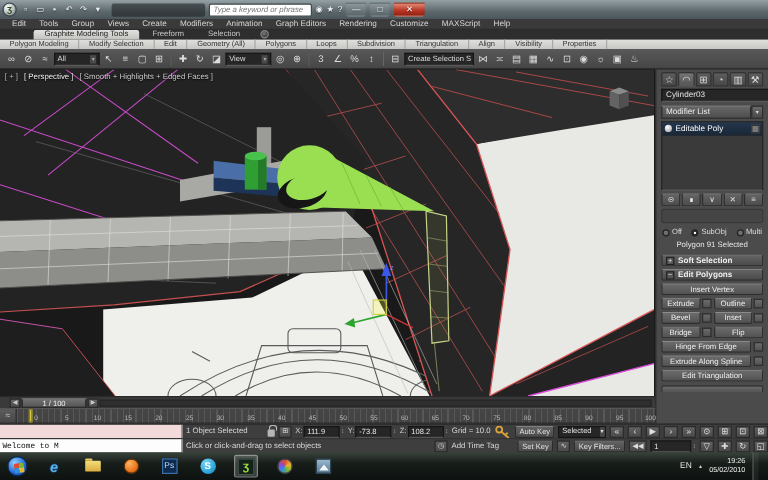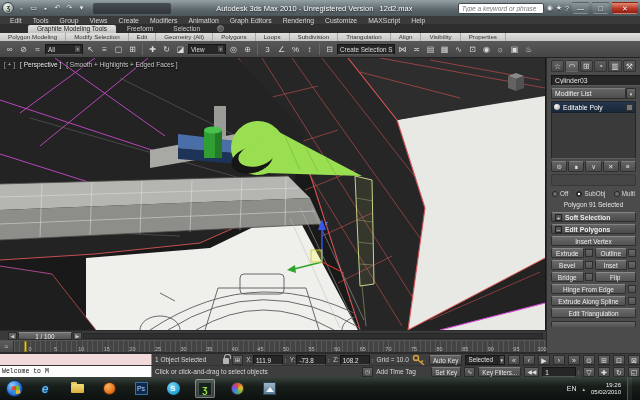--- a/index.html
+++ b/index.html
@@ -35,21 +35,21 @@
 .tdrop .dda{margin-left:auto;font-size:5px;color:#aaa;background:#4a4a4a;padding:0 1px}
 
 .vp{left:0;top:58px;width:546px;height:272px;background:#191919;border-right:1px solid #1a1a1a}
 .vplabel{position:absolute;left:4px;top:3px;font-size:6.5px;display:flex;gap:5px;z-index:5}
 .vplabel span{text-shadow:0 1px 1px #000}
 
 .cmd{left:546px;top:58px;width:94px;height:295px;background:#4b4b4b;border-left:1px solid #2a2a2a;padding:2px 4px 0 4px;display:flex;flex-direction:column;gap:2px}
 .cmd-tabs{display:flex;gap:1px;height:12px}
 .cmd-tab{flex:1;text-align:center;font-size:8px;line-height:12px;color:#ddd;background:linear-gradient(#5d5d5d,#484848);border:1px solid #333;border-radius:2px 2px 0 0}
 .cmd-tab.active{background:linear-gradient(#757575,#565656);border-bottom-color:#666}
-.cmd-name{display:flex;gap:3px;align-items:center;height:12px}
+.cmd-name{display:flex;gap:3px;align-items:flex-start;height:12px}
 .field{background:#262626;border:1px solid #161616;border-bottom-color:#5a5a5a;color:#e4e4e4;font-size:6.8px;height:11px;line-height:9px;padding:0 3px;font-family:"Liberation Sans",sans-serif}
 .modlist{display:flex;align-items:center;height:11px}
 .modlist .lbl{flex:1;background:linear-gradient(#666,#4e4e4e);border:1px solid #2e2e2e;border-top-color:#7d7d7d;height:11px;line-height:10px;padding:0 3px;font-size:6.8px;color:#eee}
 .modlist .ddb{width:10px;height:11px;background:linear-gradient(#6a6a6a,#4a4a4a);border:1px solid #2e2e2e;text-align:center;font-size:5px;line-height:10px}
 .stack{height:58px;background:#3a3a3a;border:1px solid #252525;border-bottom-color:#5e5e5e}
 .stackrow{display:flex;align-items:center;gap:3px;height:11px;background:linear-gradient(#24364d,#1a2838);color:#fff;font-size:6.8px;padding:0 2px;border-bottom:1px solid #152030}
 .bulb{width:6px;height:6px;border-radius:50%;background:radial-gradient(circle at 35% 30%,#fff,#9a9a9a)}
 .stacksq{margin-left:auto;width:7px;height:7px;background:#777;border:1px solid #333}
 .stacktools{display:flex;gap:1px;height:11px}
 .stool{flex:1;background:linear-gradient(#646464,#4c4c4c);border:1px solid #2e2e2e;border-top-color:#7d7d7d;border-radius:2px;text-align:center;font-size:6.5px;line-height:10px;color:#e0e0e0}
@@ -122,23 +122,20 @@
 
   <div class="abs titlebar">
     <div class="applogo">ʒ</div>
     <span class="qat">▫</span>
     <span class="qat">▭</span>
     <span class="qat">▪</span>
     <span class="qat">↶</span>
     <span class="qat">↷</span>
     <span class="qat">▾</span>
     <div class="winfrag"></div>
-    <div class="title-text">
-      <span>Autodesk 3ds Max 2010 - Unregistered Version</span>&nbsp;&nbsp;&nbsp;<span>12d2.max</span>
-    </div>
     <input class="searchbox" placeholder="Type a keyword or phrase" style="">
     <span class="infoico">◉</span>
     <span class="infoico">★</span>
     <span class="infoico">?</span>
     <div class="winbtn">—</div>
     <div class="winbtn">□</div>
     <div class="winbtn close">✕</div>
   </div>
 
   <div class="abs menubar">

